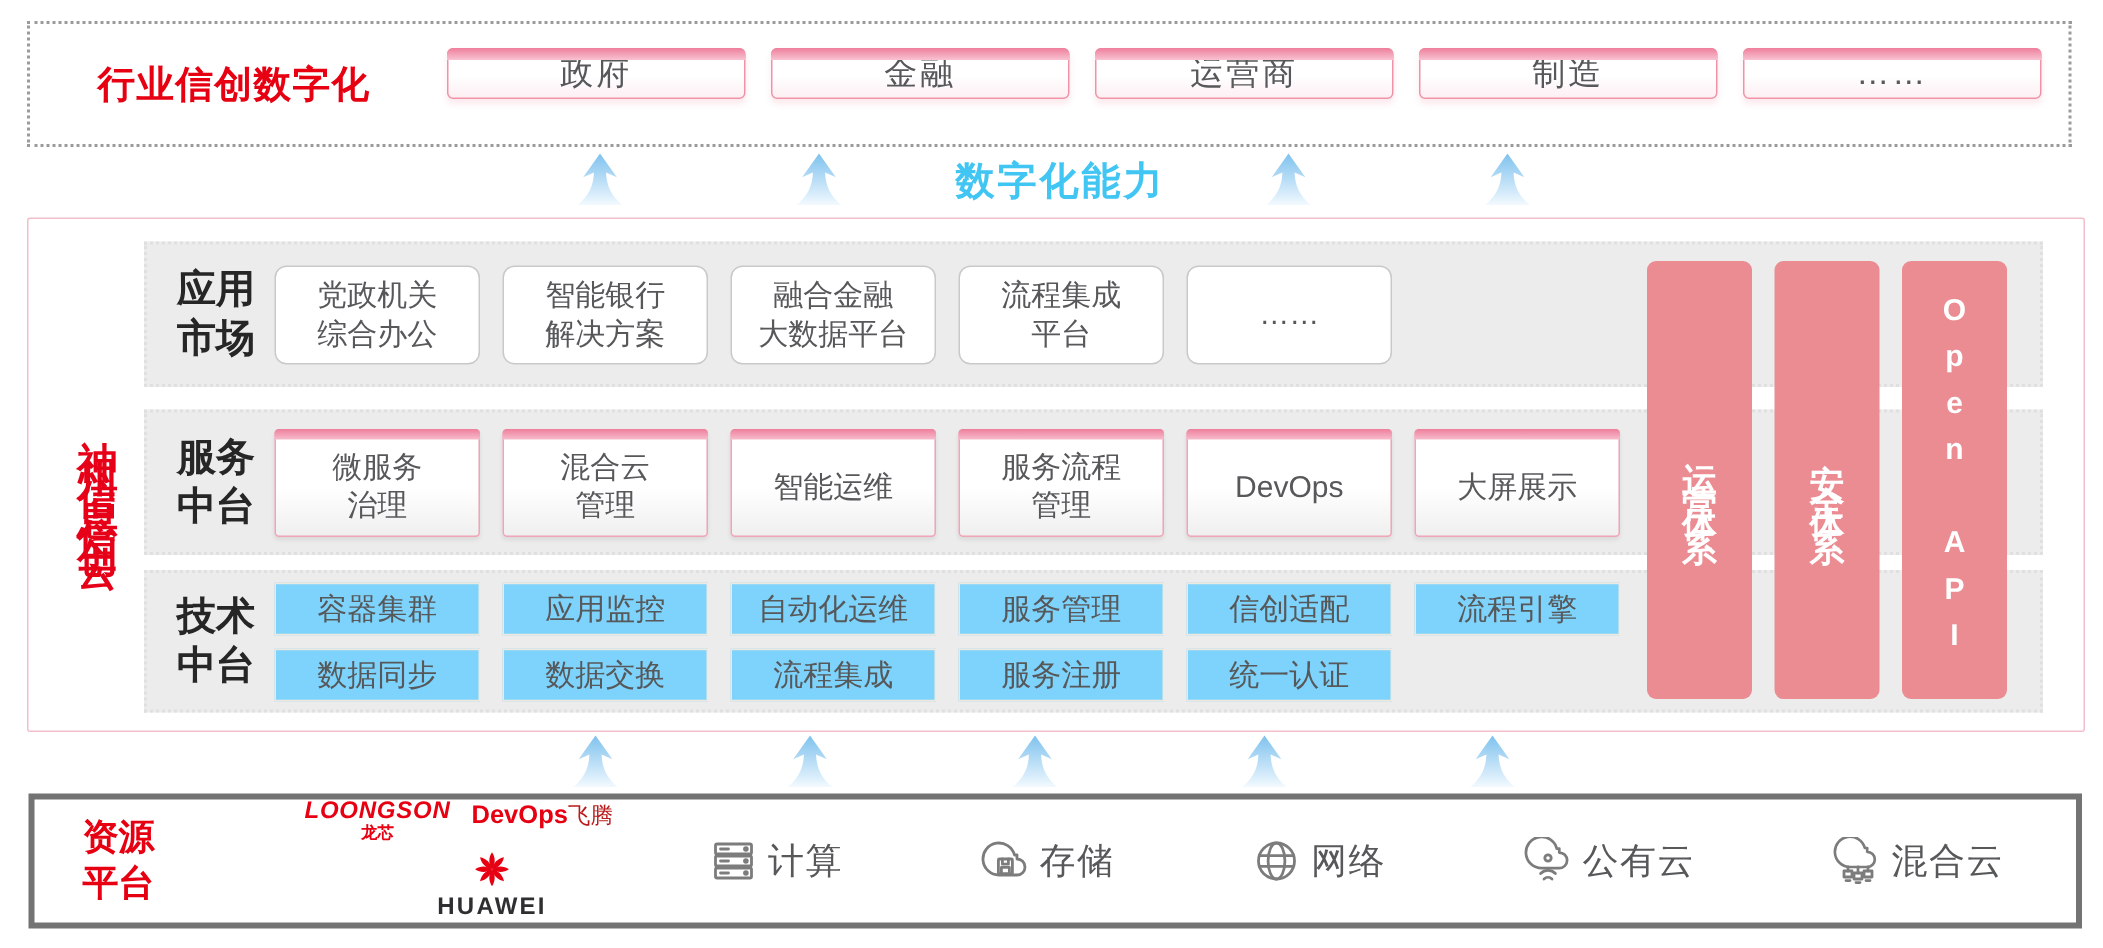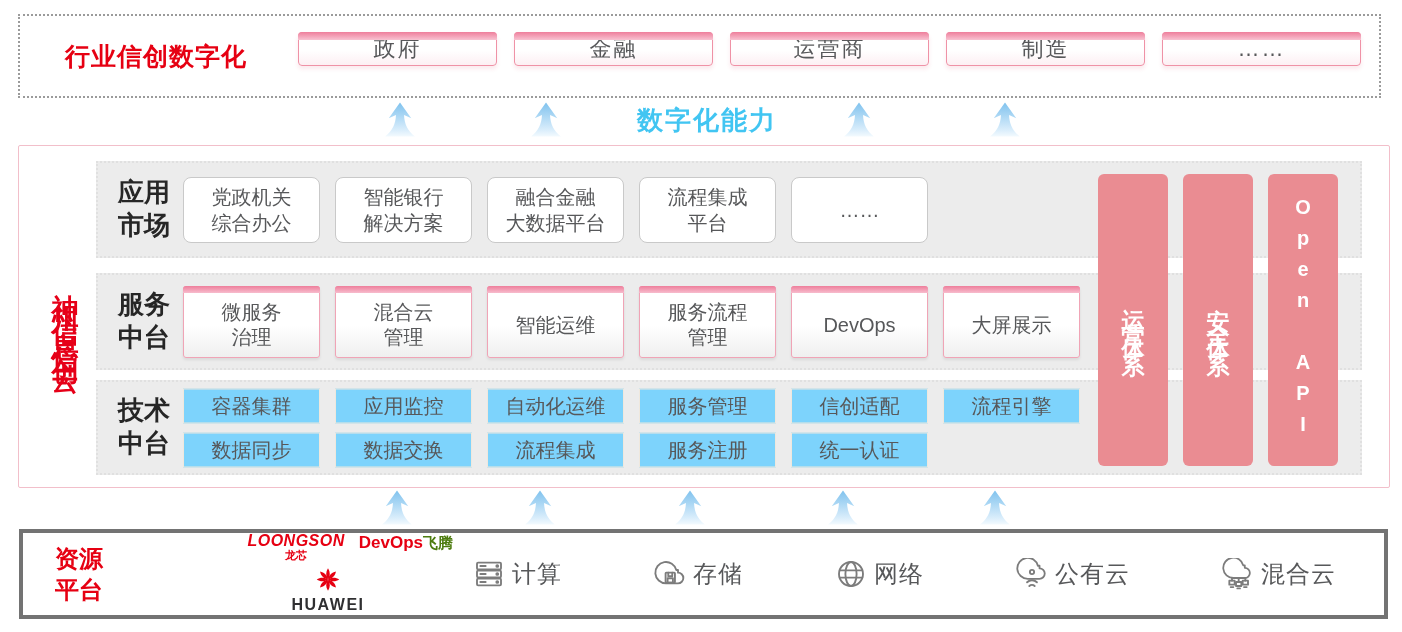--- a/index.html
+++ b/index.html
@@ -95,25 +95,25 @@
   
   .res-box{
     position:absolute;left:19px;top:529px;width:1369px;height:90px;
     border:4px solid #737373;box-sizing:border-box;background:#fff;
   }
   .res-label{
     position:absolute;left:32px;top:50%;transform:translateY(-50%);
     font-size:24px;font-weight:bold;color:#e60012;white-space:pre-line;line-height:1.3;
   }
   .vendors{position:absolute;left:180px;top:50%;transform:translateY(-50%);width:250px;text-align:center;}
-  .vendor-row{display:flex;justify-content:flex-end;align-items:flex-start;gap:14px;}
+  .vendor-row{display:flex;justify-content:flex-start;align-items:flex-start;gap:14px;}
   .loongson-name{font-style:italic;font-weight:900;color:#e60012;font-size:16px;letter-spacing:0.5px;line-height:1;}
   .loongson-sub{font-size:11px;color:#e60012;font-weight:bold;line-height:1.2;}
   .phytium-name{color:#e60012;font-weight:bold;font-size:17px;line-height:1.2;}
-  .phytium-sub{color:#4d7c0f;font-weight:bold;font-size:15px;}
+  .phytium-sub{color:#b91c1c;font-weight:normal;font-size:15px;}
   .huawei-row{display:flex;align-items:center;justify-content:center;gap:5px;margin-top:3px;flex-direction:column;}
   .huawei-name{color:#2f2f31;font-weight:bold;font-size:16px;letter-spacing:1.5px;}
   .res-items{position:absolute;left:450px;right:48px;top:0;height:100%;display:flex;align-items:center;justify-content:space-between;}
   .res-item{display:flex;align-items:center;gap:7px;font-size:24px;color:#57585a;letter-spacing:1px;}
   .res-icon{width:32px;height:32px;flex:none;}
   .icon-stroke{fill:none;stroke:#7c7c7c;stroke-width:1.4;stroke-linecap:round;stroke-linejoin:round;}
 </style>
 </head>
 <body>
 

